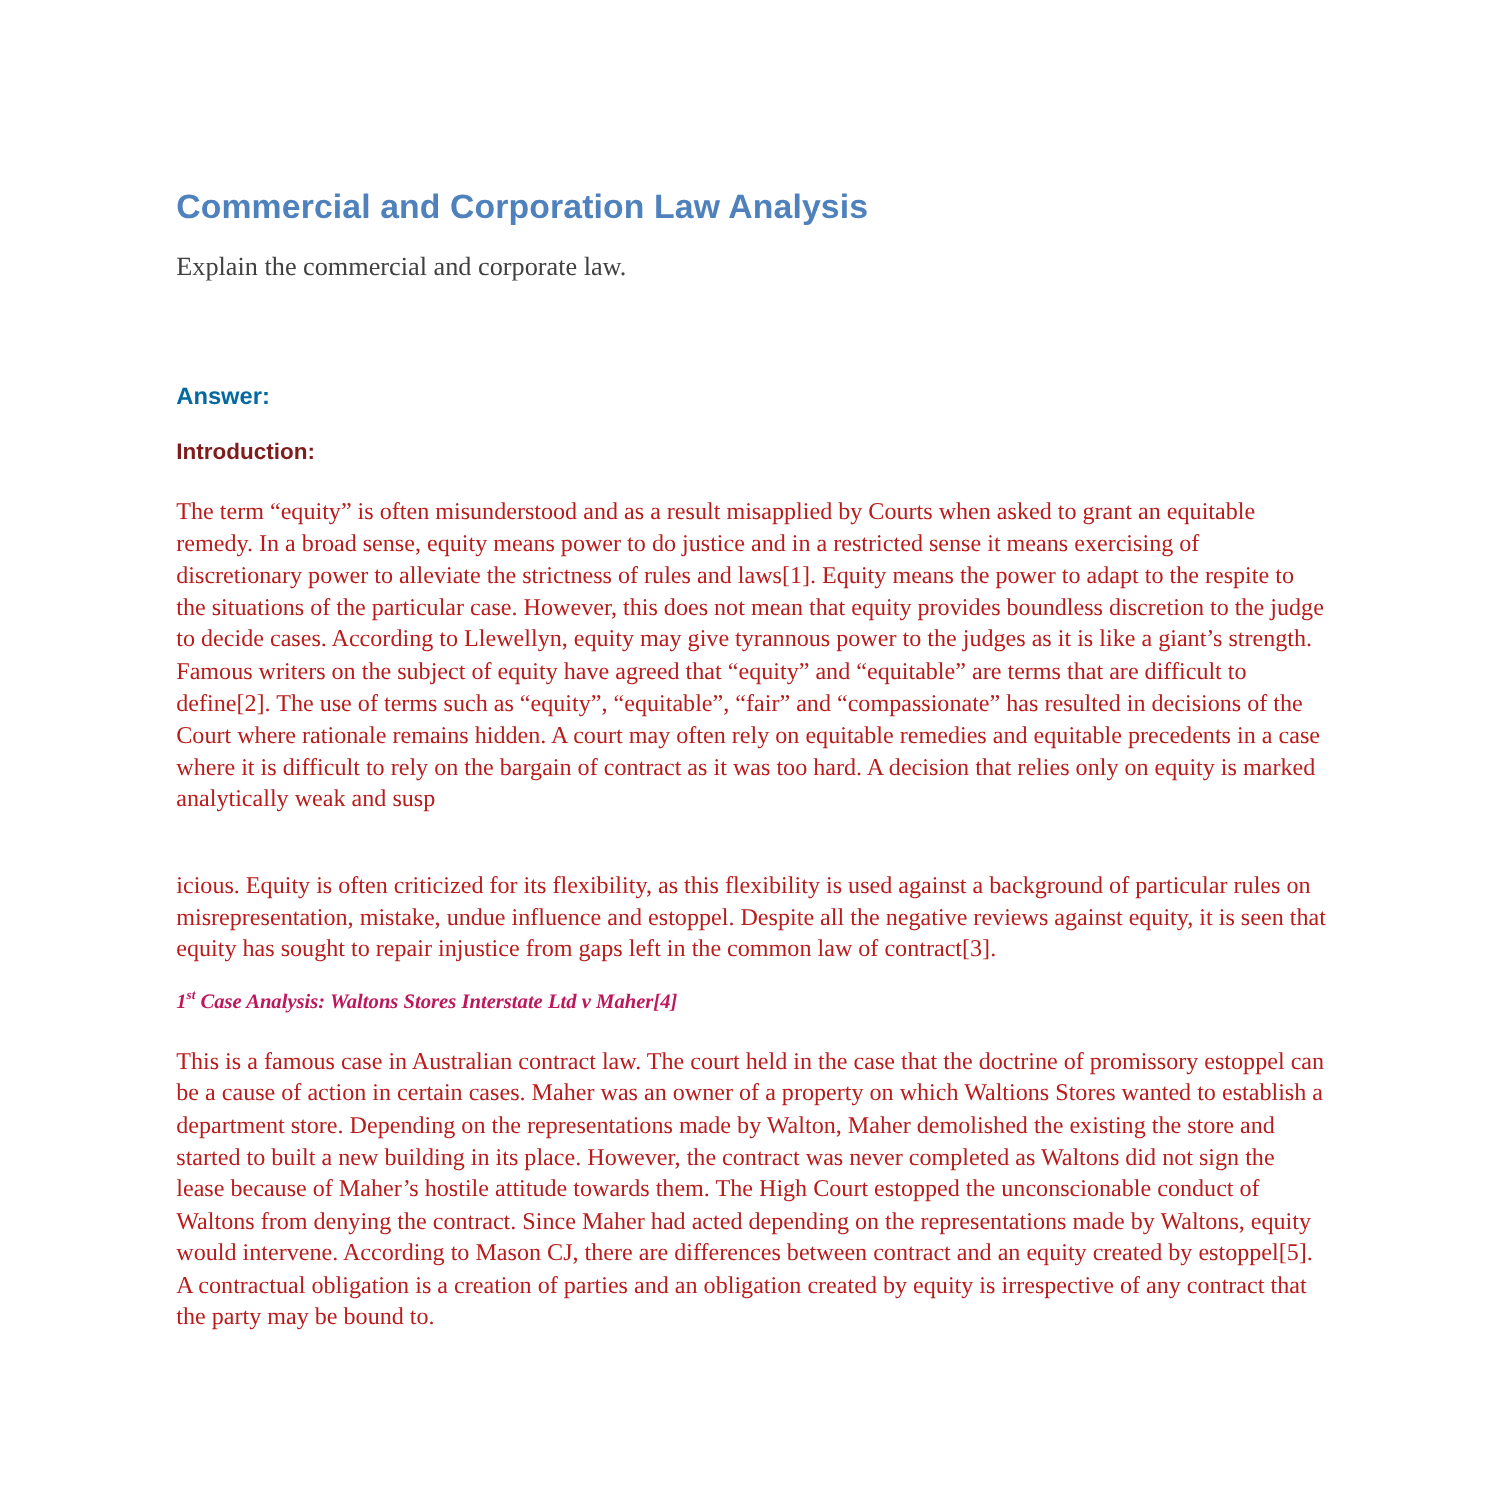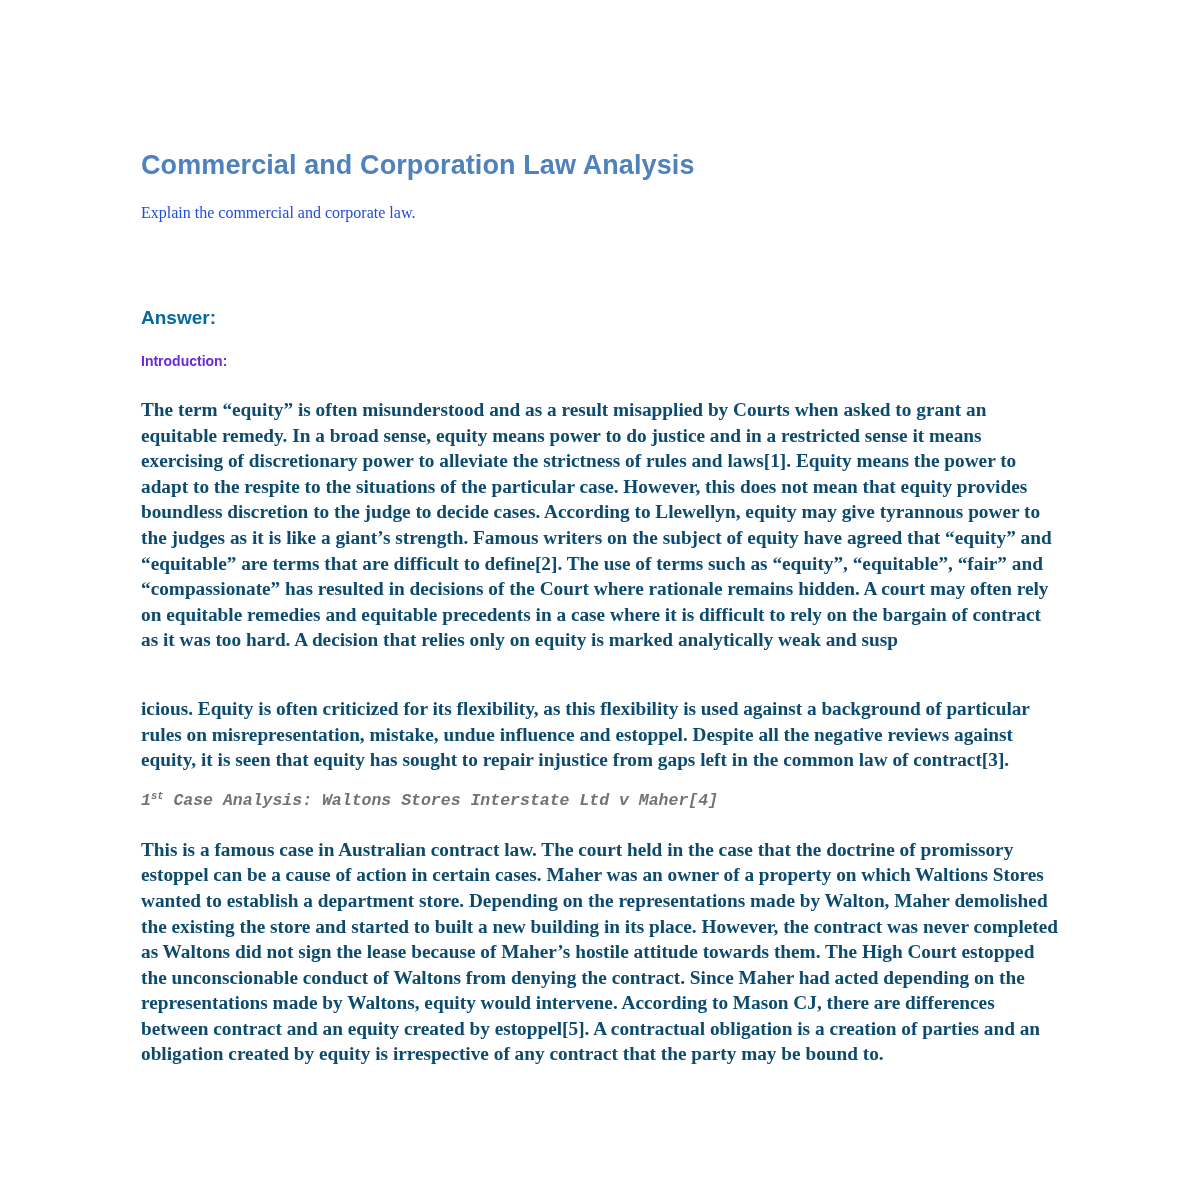--- a/index.html
+++ b/index.html
@@ -29,66 +29,65 @@
     font-family: "Liberation Sans", "DejaVu Sans", sans-serif;
     font-weight: bold;
     font-size: 27px;
     line-height: 34px;
     color: #4f81bd;
     letter-spacing: 0.1px;
     margin: 0 0 18px 0;
   }
   .prompt-line {
     font-family: "Liberation Serif", "DejaVu Serif", serif;
-    font-size: 16px;
+    font-size: 21px;
     line-height: 26px;
-    color: #1d4ed8;
+    color: #404040;
     margin: 0;
   }
   .h-answer {
     font-family: "Liberation Sans", "DejaVu Sans", sans-serif;
     font-weight: bold;
     font-size: 19px;
     line-height: 26px;
     color: #0369a1;
     margin: 79px 0 0 0;
   }
   .h-section {
     font-family: "Liberation Sans", "DejaVu Sans", sans-serif;
     font-weight: bold;
-    font-size: 14px;
+    font-size: 18px;
     line-height: 24px;
-    color: #6d28d9;
+    color: #7f1d1d;
     margin: 18px 0 0 0;
   }
   .h-section.spaced-top {
     margin-top: 50px;
   }
   .h-sub-italic {
-    font-family: Liberation Mono, monospace;
+    font-family: Liberation Serif, serif;
     font-style: italic;
     font-size: 16.5px;
     line-height: 24px;
-    color: #737373;
+    color: #be185d;
     margin: 16px 0 0 0;
   }
   .h-sub-italic sup {
     font-size: 10.5px;
     vertical-align: super;
     line-height: 0;
   }
   p.body-para {
     font-family: "Liberation Serif", "DejaVu Serif", serif;
     font-size: 19.3px;
     line-height: 25.6px;
-    color: #0c4a6e;
+    color: #b91c1c;
     text-align: left;
     margin: 0;
     width: 920px;
-    font-weight: bold;
   }
   p.body-para.first-para {
     margin-top: 24px;
   }
   p.body-para.after-gap {
     margin-top: 43px;
   }
   p.body-para.case-para {
     margin-top: 24px;
   }

